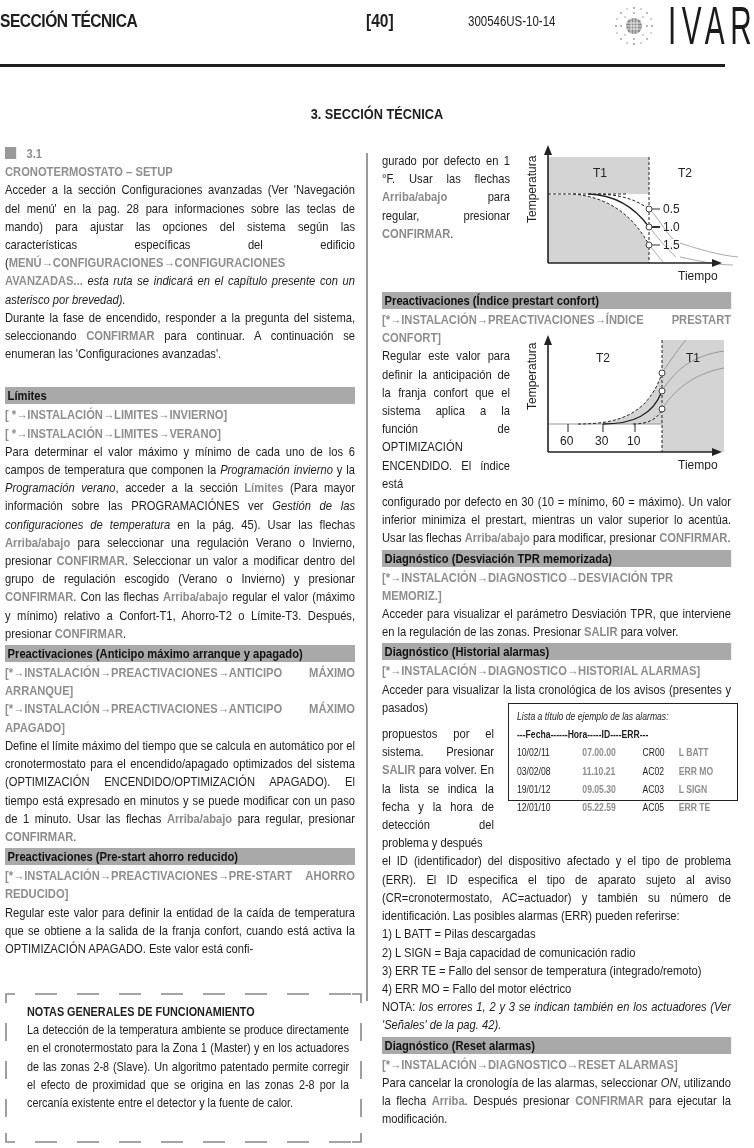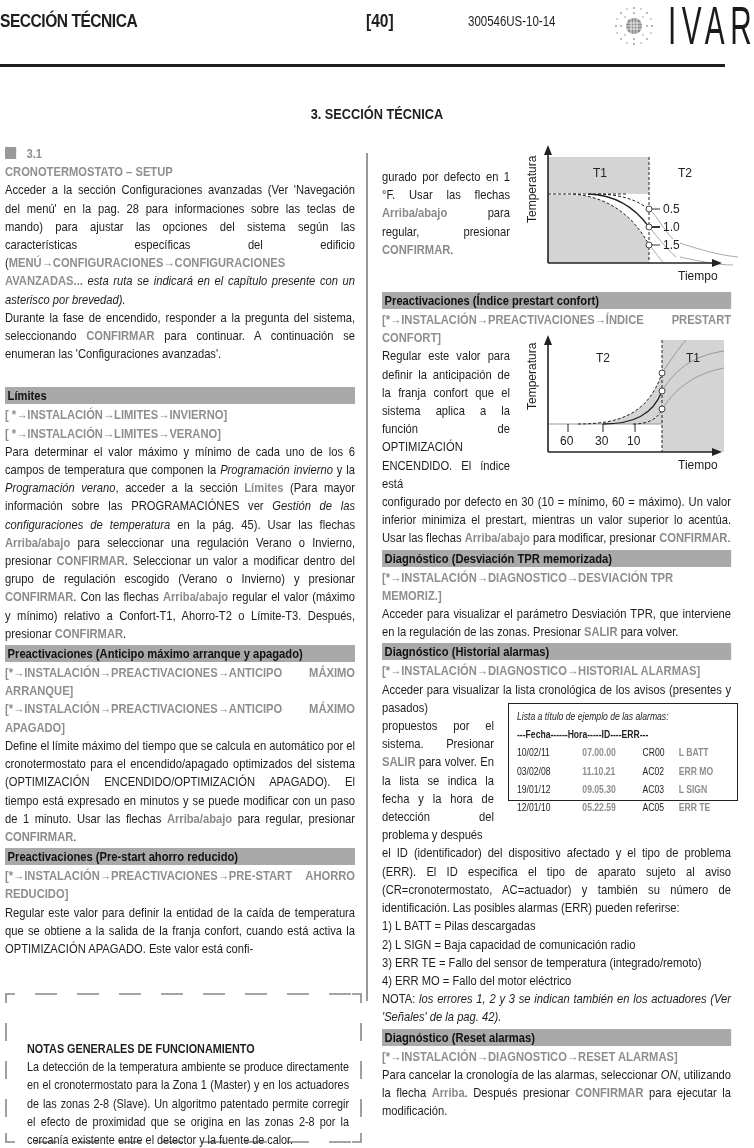--- a/index.html
+++ b/index.html
@@ -23,21 +23,21 @@
   .p { text-align:justify; margin:0; }
   .hl { color:#8a8a8a; font-weight:bold; }
   .path { color:#8e8e8e; font-weight:bold; }
   .band { background:#a9a9a9; font-weight:bold; color:#111; padding-left:3px; height:17px; line-height:17px; margin:2px 0 2px; }
   .num-box { display:inline-block; width:13px; height:12px; background:#999; margin-right:12px; vertical-align:-1px; }
   .sec-num { color:#8e8e8e; font-weight:bold; }
   .sec-title { color:#8e8e8e; font-weight:bold; }
   
   .notes { position:absolute; left:5px; top:993px; width:357px; height:150px; }
   .notes svg { position:absolute; left:0; top:0; }
-  .notes .inner { position:absolute; left:22px; top:10px; width:322px; font-size:12.6px; line-height:18.2px;margin-top:37px; }
+  .notes .inner { position:absolute; left:22px; top:10px; width:322px; font-size:12.6px; line-height:18.2px; }
   
   .alarm-box { position:absolute; left:508px; top:703px; width:228px; height:96px; border:1.6px solid #222; }
   .alarm-box .inner { position:absolute; left:8px; top:4px; font-size:10px; line-height:18.2px; white-space:nowrap; }
   .alarm-row span { display:inline-block; }
   .gr { color:#8e8e8e; font-weight:bold; }
   .chart1 { position:absolute; left:518px; top:145px; }
   .chart2 { position:absolute; left:518px; top:335px; }
 </style>
 </head>
 <body>
@@ -123,21 +123,21 @@
   </svg>
   <div class="inner">
     <div class="sx">
       <div style="font-weight:bold">NOTAS GENERALES DE FUNCIONAMIENTO</div>
       <p class="p">La detección de la temperatura ambiente se produce directamente en el cronotermostato para la Zona 1 (Master) y en los actuadores de las zonas 2-8 (Slave). Un algoritmo patentado permite corregir el efecto de proximidad que se origina en las zonas 2-8 por la cercanía existente entre el detector y la fuente de calor.</p>
     </div>
   </div>
 </div>
 
 <div class="col col-right" style="top:152px;">
-  <div style="width:128px;margin-top:16px;">
+  <div style="width:128px;">
     <div class="sx">
       <p class="p"><span>gurado por defecto en 1 °F. Usar las flechas </span><span class="hl">Arriba/abajo</span><span> para regular, presionar </span><span class="hl">CONFIRMAR</span><span>.</span></p>
     </div>
   </div>
 </div>
 
 <div class="col col-right" style="top:290px;">
   <div class="sx">
     <div class="band">Preactivaciones (Índice prestart confort)</div>
     <div class="path p">[*→INSTALACIÓN→PREACTIVACIONES→ÍNDICE PRESTART CONFORT]</div>
@@ -149,21 +149,21 @@
   </div>
   <div class="sx">
     <p class="p"><span>configurado por defecto en 30 (10 = mínimo, 60 = máximo). Un valor inferior minimiza el prestart, mientras un valor superior lo acentúa. Usar las flechas </span><span class="hl">Arriba/abajo</span><span> para modificar, presionar </span><span class="hl">CONFIRMAR</span><span>.</span></p>
     <div class="band">Diagnóstico (Desviación TPR memorizada)</div>
     <div class="path">[*→INSTALACIÓN→DIAGNOSTICO→DESVIACIÓN TPR MEMORIZ.]</div>
     <p class="p"><span>Acceder para visualizar el parámetro Desviación TPR, que interviene en la regulación de las zonas. Presionar </span><span class="hl">SALIR</span><span> para volver.</span></p>
     <div class="band">Diagnóstico (Historial alarmas)</div>
     <div class="path">[*→INSTALACIÓN→DIAGNOSTICO→HISTORIAL ALARMAS]</div>
     <p class="p">Acceder para visualizar la lista cronológica de los avisos (presentes y pasados)</p>
   </div>
-  <div style="width:112px;">
+  <div style="width:112px;margin-top:8px;">
     <div class="sx">
       <p class="p"><span>propuestos por el sistema. Presionar </span><span class="hl">SALIR</span><span> para volver. En la lista se indica la fecha y la hora de detección del problema y después</span></p>
     </div>
   </div>
   <div class="sx">
     <p class="p">el ID (identificador) del dispositivo afectado y el tipo de problema (ERR). El ID especifica el tipo de aparato sujeto al aviso (CR=cronotermostato, AC=actuador) y también su número de identificación. Las posibles alarmas (ERR) pueden referirse:</p>
     <div>1) L BATT = Pilas descargadas</div>
     <div>2) L SIGN = Baja capacidad de comunicación radio</div>
     <div>3) ERR TE = Fallo del sensor de temperatura (integrado/remoto)</div>
     <div>4) ERR MO = Fallo del motor eléctrico</div>

